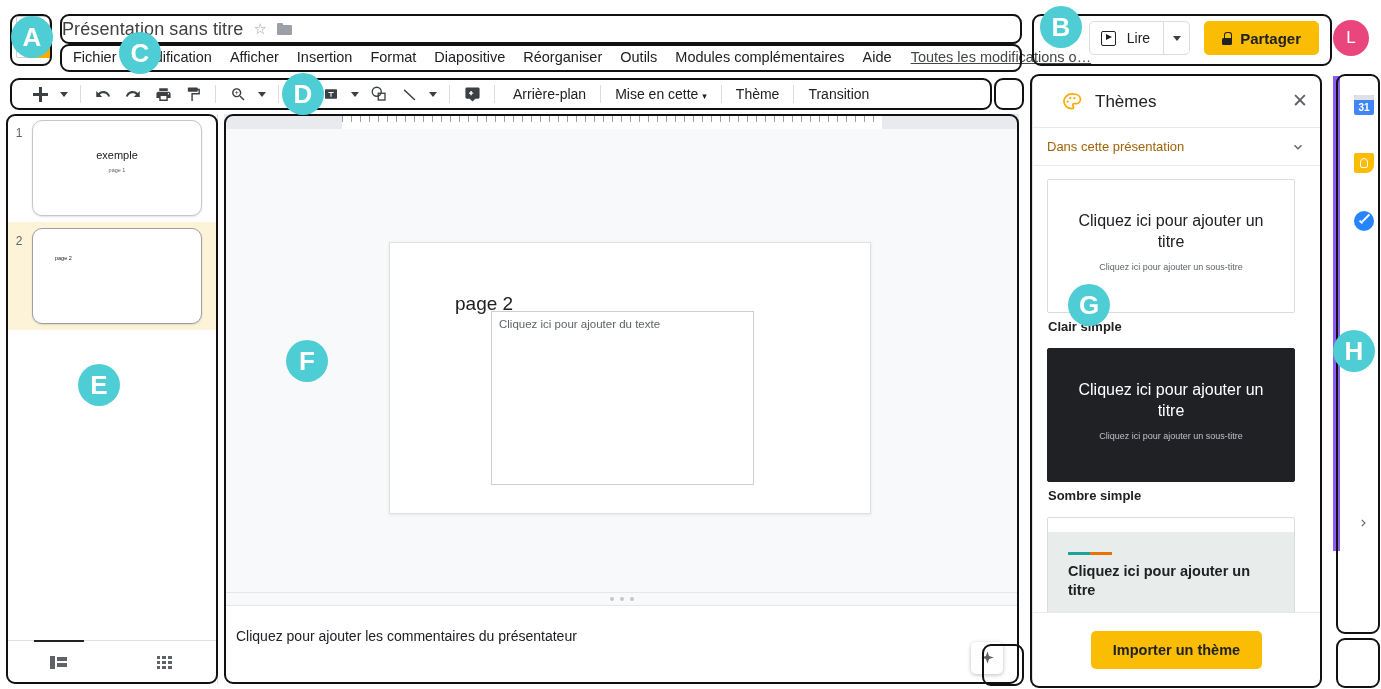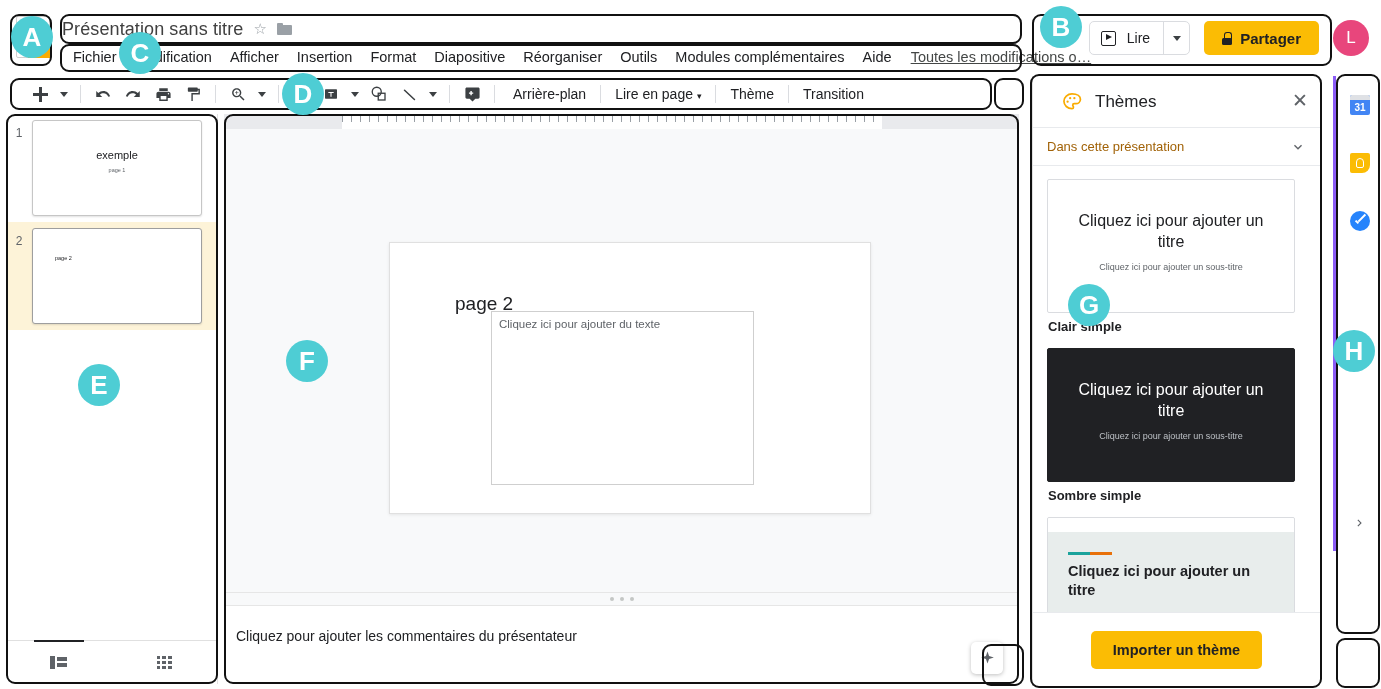--- a/index.html
+++ b/index.html
@@ -73,21 +73,21 @@
   .ico-plus:before, .ico-plus:after { content:""; position:absolute; background:#3c4043; }
   .ico-plus:before { left: 6px; top: 0; width: 3px; height: 15px; }
   .ico-plus:after  { top: 6px; left: 0; height: 3px; width: 15px; }
 
   
   .filmstrip { position: absolute; left: 6px; top: 114px; width: 212px; height: 570px;
       background: #fff; border-right: 1px solid #e0e0e0; }
   .slide-row { position: relative; display: flex; align-items: flex-start; padding: 6px 8px 6px 0; }
   .slide-row.selected { background: #FDF3D8; }
   .slide-num { width: 26px; text-align: center; font-size: 12px; color: #5f6368; padding-top: 6px; }
-  .thumb { width: 170px; height: 96px; background: #fff; border: 1px solid #c6c6c6; border-radius: 3px;
+  .thumb { width: 170px; height: 96px; background: #fff; border: 1px solid #c6c6c6; border-radius: 10px;
       position: relative; overflow: hidden; box-shadow: 0 1px 2px rgba(0,0,0,.12); }
   .thumb.sel { border: 1px solid #9e9e9e; }
   .thumb-title-c { position: absolute; left: 0; right: 0; top: 28px; text-align: center; font-size: 11px; color: #202124; }
   .thumb-sub-c { position: absolute; left: 0; right: 0; top: 46px; text-align: center; font-size: 5.5px; color: #5f6368; }
   .thumb-body-l { position: absolute; left: 22px; top: 26px; font-size: 5.5px; color: #202124; }
 
   .filmstrip-footer { position: absolute; left: 0; bottom: 0; width: 211px; height: 44px;
       border-top: 1px solid #e0e0e0; display: flex; align-items: center; }
   .fs-mode { width: 50%; display: flex; align-items: center; justify-content: center; position: relative; height: 44px; }
   .fs-mode .underline { position: absolute; top: -1px; left: 50%; transform: translateX(-50%); width: 50px; height: 2px; background: #202124; }
@@ -150,21 +150,21 @@
       line-height: 19px; color: #202124; }
   .tc-sub-left { position: absolute; left: 20px; right: 30px; top: 94px; font-size: 8px; color: #70757a; opacity: .45; }
   .modern-top { position: absolute; left: 0; top: 0; width: 100%; height: 14px; background: #fff; }
   .tp-footer { position: absolute; left: 0; bottom: 0; width: 287px; height: 74px; background: #fff;
       border-top: 1px solid #e8eaed; display: flex; align-items: center; justify-content: center; }
   .import-btn { height: 38px; padding: 0 22px; background: #FBBC04; border-radius: 5px;
       display: flex; align-items: center; font-size: 14.5px; font-weight: bold; color: #202124; }
 
   
   .right-rail { position: absolute; right: 0; top: 76px; width: 48px; height: 475px;
-      background: #fff; border-left: 3px solid #8b5cf6; }
+      background: #fff; border-left: 7px solid #8b5cf6; }
   .rail-icon { width: 48px; height: 58px; display: flex; align-items: center; justify-content: center; }
   .ico-cal { width: 20px; height: 20px; border-radius: 2px; background: #4285F4; position: relative;
       display:flex; align-items:flex-end; justify-content:center; }
   .ico-cal:before { content:""; position:absolute; left:0; top:0; width:20px; height:5px; background:#dfe1e5; border-radius:2px 2px 0 0;}
   .ico-cal span { font-size: 10px; color: #fff; font-weight: bold; line-height: 15px; }
   .ico-keep { width: 20px; height: 20px; background: #FBBC04; border-radius: 2px 2px 8px 2px;
       display: flex; align-items: center; justify-content: center; }
   .ico-keep i { width: 8px; height: 10px; border: 1.6px solid #fff; border-radius: 4px 4px 2px 2px; display: block; }
   .ico-tasks { width: 20px; height: 20px; border-radius: 50%; background: #2684FC; position: relative; }
   .ico-tasks:before { content:""; position:absolute; left:5px; top:10px; width:4px; height:2px; background:#fff; transform: rotate(45deg); }
@@ -290,21 +290,21 @@
     <div class="tb-sep"></div>
     <div class="tb-btn">
       <svg width="17" height="17" viewBox="0 0 24 24">
           <path fill="#3c4043" d="M20 2H4c-1.1 0-2 .9-2 2v12c0 1.1.9 2 2 2h4l4 4 4-4h4c1.1 0 2-.9 2-2V4c0-1.1-.9-2-2-2zm-7 9h-2v2h-2v-2H7V9h2V7h2v2h2v2z"></path>
         </svg>
     </div>
     <div class="tb-sep"></div>
     <div class="tb-text">Arrière-plan</div>
     <div class="tb-textsep"></div>
     <div class="tb-text">
-      <span>Lire en page</span>
+      <span>Mise en cette</span>
       <span style="font-size:9px;">▾</span>
     </div>
     <div class="tb-textsep"></div>
     <div class="tb-text">Thème</div>
     <div class="tb-textsep"></div>
     <div class="tb-text">Transition</div>
   </div>
   <div class="toolbar-collapse">
     <svg width="14" height="14" viewBox="0 0 24 24">
         <path fill="#3c4043" d="M12 8l-6 6 1.4 1.4L12 10.8l4.6 4.6L18 14z"></path>

